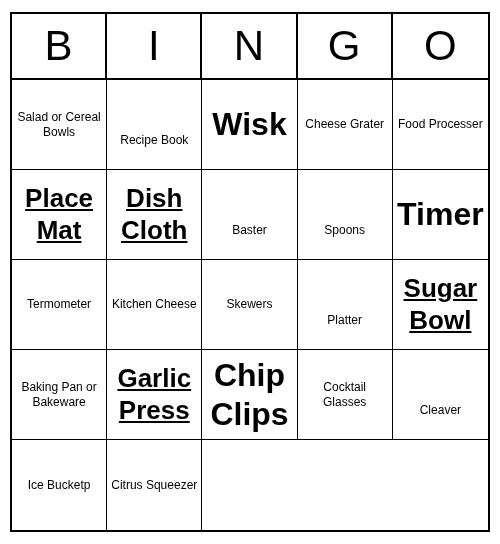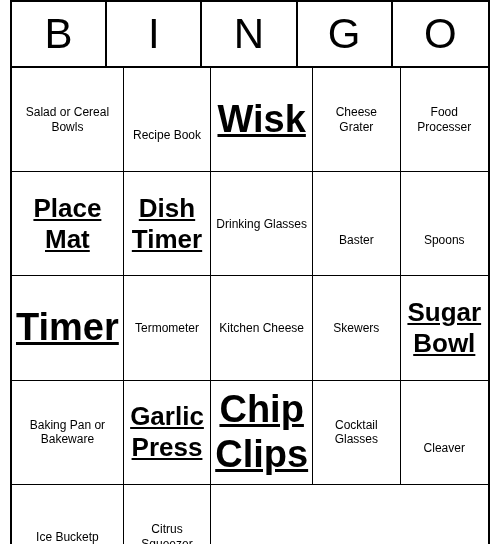--- a/index.html
+++ b/index.html
@@ -56,23 +56,22 @@
     .cell-text {
       font-size: 12px;
       margin-top: 32px;
     }
     .cell-text-lg {
       font-size: 26px;
       font-weight: bold;
       text-decoration: underline;
     }
     .cell-text-xxl {
-      font-size: 38px;
+      font-size: 32px;
       font-weight: bold;
-      text-decoration: underline;
     }
     .cell-text-sm {
       font-size: 12px;
     }
   </style>
 </head>
 <body>
 
 <div class="bingo-card">
   <div class="bingo-header">
@@ -95,42 +94,42 @@
       <div class="bingo-cell">
         <span class="cell-text-sm">Cheese Grater</span>
       </div>
       <div class="bingo-cell">
         <span class="cell-text-sm">Food Processer</span>
       </div>
       <div class="bingo-cell">
         <span class="cell-text-lg">Place Mat</span>
       </div>
       <div class="bingo-cell">
-        <span class="cell-text-lg">Dish Timer</span>
-      </div>
-      <div class="bingo-cell">
-        <span class="cell-text-sm">Drinking Glasses</span>
+        <span class="cell-text-lg">Dish Cloth</span>
       </div>
       <div class="bingo-cell">
         <span class="cell-text">Baster</span>
       </div>
       <div class="bingo-cell">
         <span class="cell-text">Spoons</span>
       </div>
       <div class="bingo-cell">
         <span class="cell-text-xxl">Timer</span>
       </div>
       <div class="bingo-cell">
         <span class="cell-text-sm">Termometer</span>
       </div>
       <div class="bingo-cell">
         <span class="cell-text-sm">Kitchen Cheese</span>
       </div>
       <div class="bingo-cell">
         <span class="cell-text-sm">Skewers</span>
+      </div>
+      <div class="bingo-cell">
+        <span class="cell-text">Platter</span>
       </div>
       <div class="bingo-cell">
         <span class="cell-text-lg">Sugar Bowl</span>
       </div>
       <div class="bingo-cell">
         <span class="cell-text-sm">Baking Pan or Bakeware</span>
       </div>
       <div class="bingo-cell">
         <span class="cell-text-lg">Garlic Press</span>
       </div>

